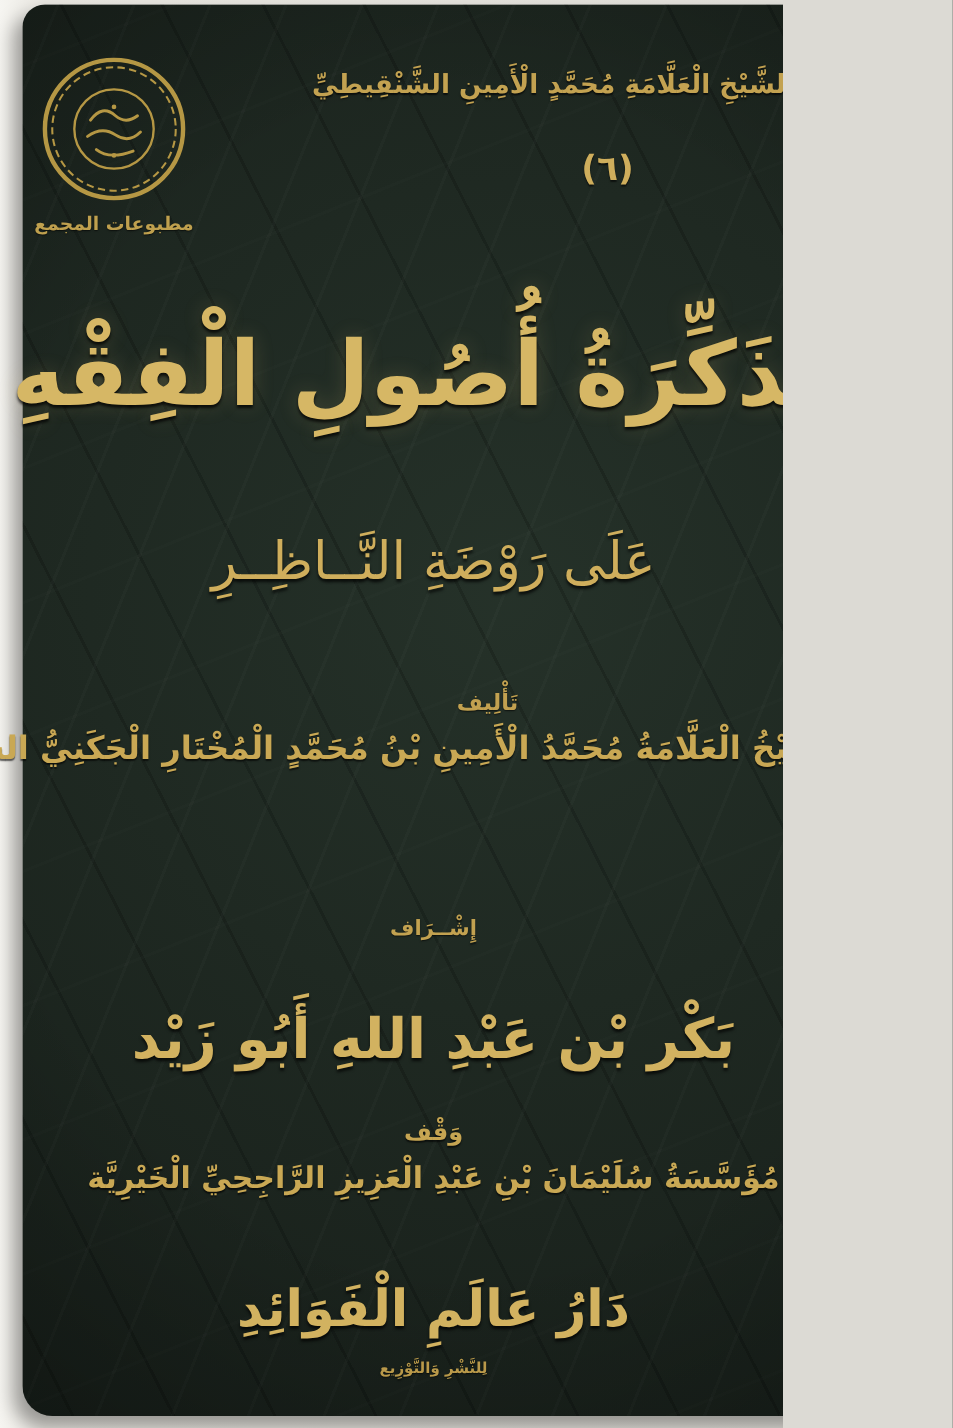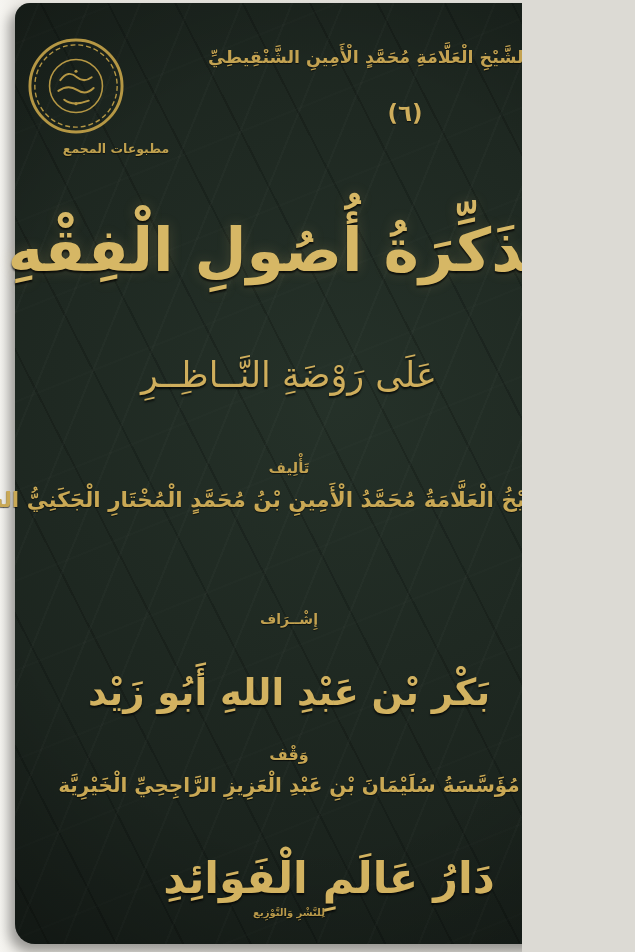--- a/index.html
+++ b/index.html
@@ -39,35 +39,35 @@
     position:absolute;left:585px;top:0;width:7px;height:100%;z-index:3;
     background:linear-gradient(90deg,#8f8d85 0,#fbfaf2 45%,#cfcdc3 100%);
   }
   
   .front{position:absolute;left:0;top:0;width:548px;height:100%;z-index:2;}
   .txt{position:absolute;left:0;width:100%;text-align:center;white-space:nowrap;
        text-shadow:0 1px 1px rgba(0,0,0,.6);}
   .series-line{top:44px;left:230px;width:320px;font-size:17.5px;font-weight:bold;color:#c3a251;}
   .series-number{top:97px;left:230px;width:320px;font-size:23px;font-weight:bold;color:#cfae5c;}
   .seal-wrap{position:absolute;left:12px;top:34px;width:98px;height:98px;}
-  .seal-caption{top:138px;left:0;width:122px;font-size:12.5px;font-weight:bold;color:#bfa04e;padding-left:40px;}
+  .seal-caption{top:138px;left:0;width:122px;font-size:12.5px;font-weight:bold;color:#bfa04e;}
   .main-title{top:212px;font-size:60px;font-weight:bold;color:#d6b765;
               text-shadow:0 2px 2px rgba(0,0,0,.75),0 0 14px rgba(230,200,120,.18);}
   .subtitle{top:352px;font-size:35px;font-weight:normal;color:#cfae5c;
             text-shadow:0 2px 2px rgba(0,0,0,.7);}
-  .talif{top:456px;font-size:15px;font-weight:bold;color:#c2a150;}
+  .talif{top:456px;font-size:15px;font-weight:bold;color:#c2a150;padding-left:36px;}
   .author{top:484px;font-size:21.5px;font-weight:bold;color:#c9a854;}
   .dates{top:528px;font-size:14px;font-weight:bold;color:#bda04f;}
   .ishraf{top:608px;font-size:14px;font-weight:bold;color:#c2a150;}
   .supervisor{top:668px;font-size:37px;font-weight:bold;color:#d2b260;
               text-shadow:0 2px 2px rgba(0,0,0,.7);}
   .waqf{top:742px;font-size:16px;font-weight:bold;color:#c6a552;}
   .foundation{top:770px;font-size:20px;font-weight:bold;color:#c9a854;}
-  .publisher{top:850px;font-size:43px;font-weight:bold;color:#d2b260;
-             text-shadow:0 2px 2px rgba(0,0,0,.7);padding-left:40px;}
+  .publisher{top:850px;font-size:34px;font-weight:bold;color:#d2b260;
+             text-shadow:0 2px 2px rgba(0,0,0,.7);}
   .publisher-tagline{top:904px;font-size:10px;font-weight:bold;color:#b9994a;}
 </style>
 </head>
 <body>
 
 <div class="photo">
   <div class="cover">
 
     <div class="front" dir="rtl">
 

